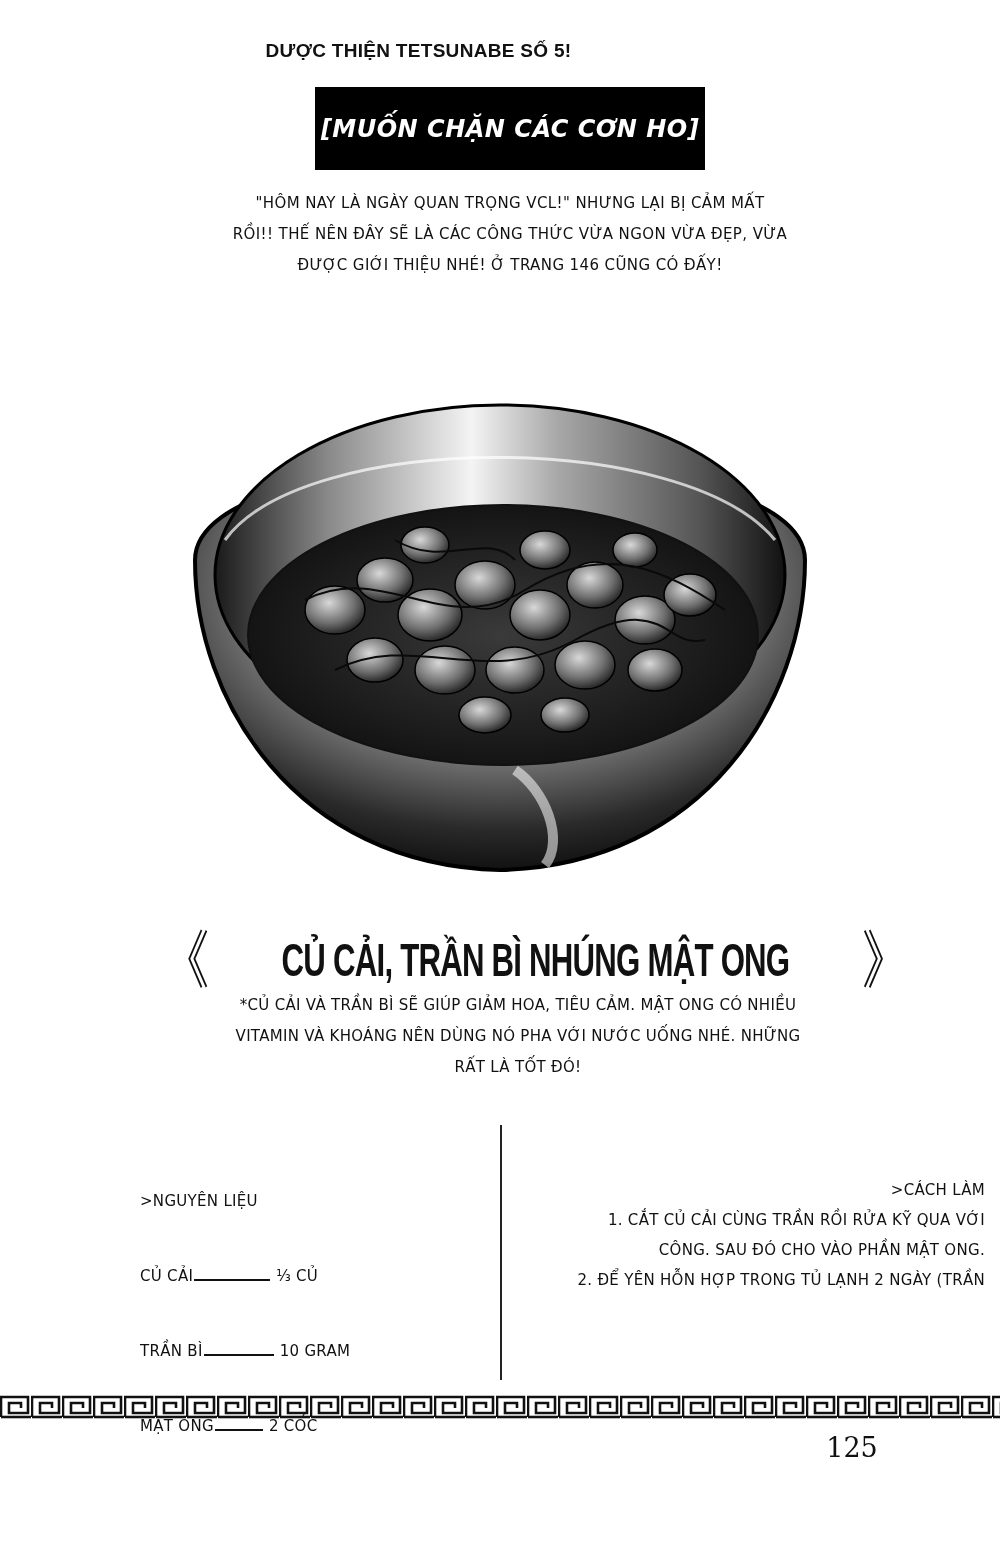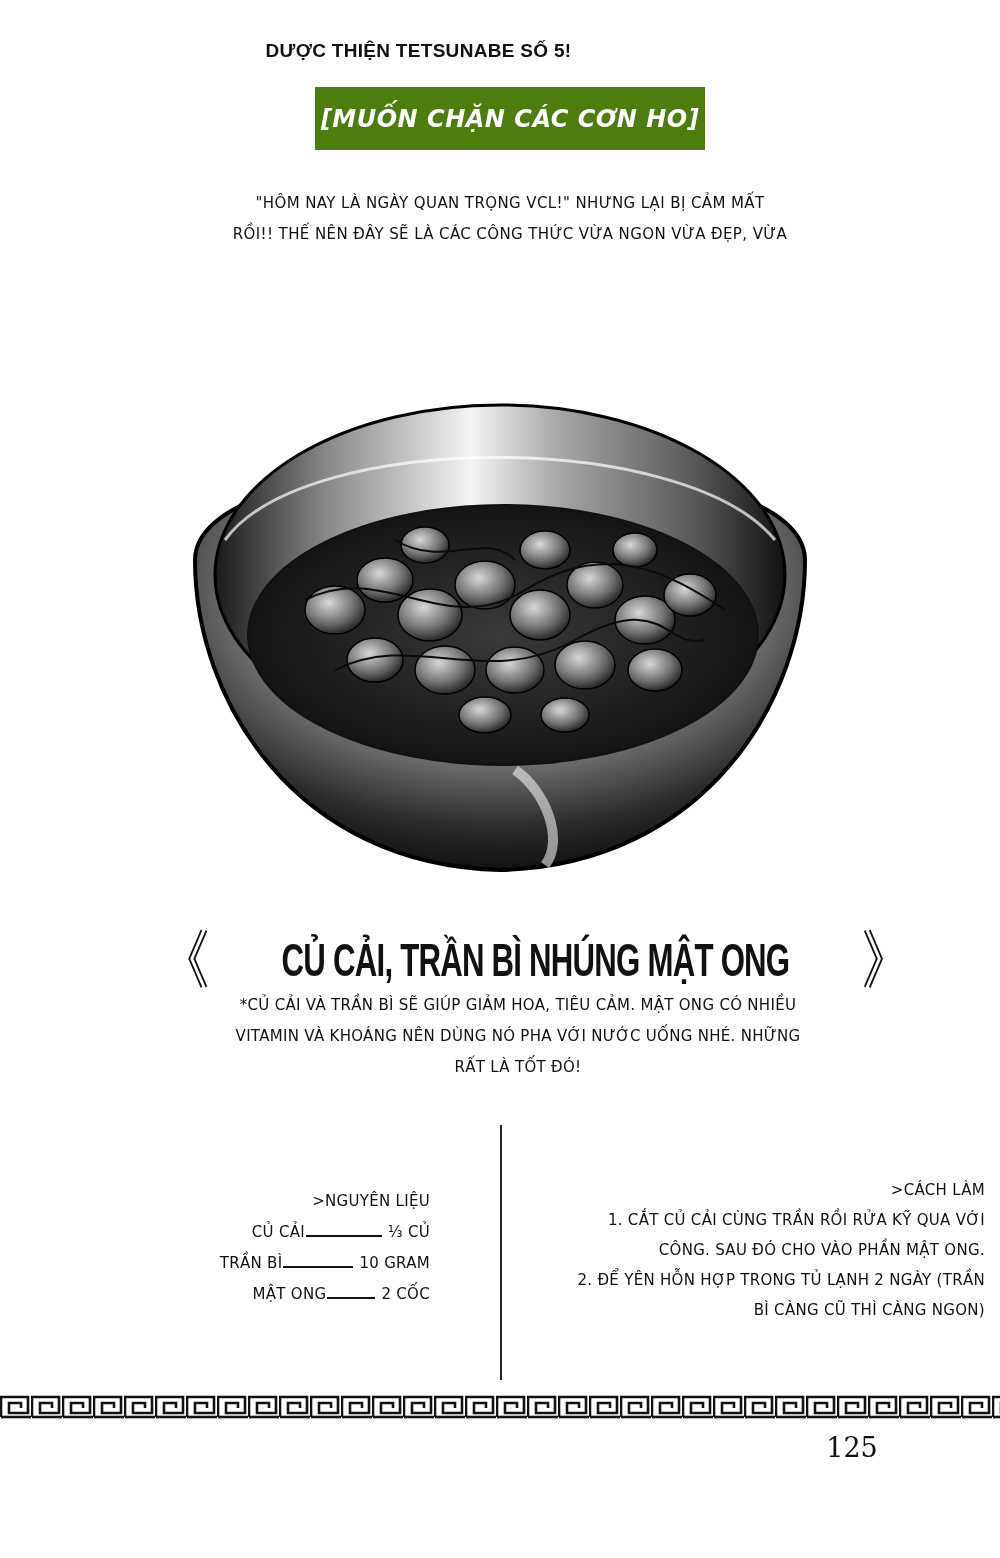--- a/index.html
+++ b/index.html
@@ -9,21 +9,21 @@
       font-family: "DejaVu Sans", sans-serif;
     }
     .abs { position: absolute; }
     .series-title {
       top: 40px; left: 0; width: 807px; text-align: center;
       font-family: "Liberation Sans", sans-serif; font-weight: bold;
       font-size: 19px; letter-spacing: 0.3px; color: #111;
       padding-left: 30px; box-sizing: border-box;
     }
     .banner {
-      top: 87px; left: 315px; width: 390px; height: 63px; background: #4d7c0f;
+      top: 87px; left: 315px; width: 390px; height: 83px; background: #000000;
       display: flex; align-items: center; justify-content: center;
     }
     .banner span {
       color: #fff; font-family: "DejaVu Sans", sans-serif; font-weight: bold;
       font-style: italic; font-size: 24px; letter-spacing: 0.5px;
     }
     .intro {
       top: 188px; left: 210px; width: 600px; text-align: center;
       font-family: "DejaVu Sans", sans-serif; font-size: 15px; line-height: 31px;
       letter-spacing: 0.4px; text-transform: uppercase;
@@ -42,24 +42,24 @@
       font-size: 40px; letter-spacing: -1px; transform: scaleX(0.78) scaleY(1.15);
       white-space: nowrap; color: #111;
     }
     .description {
       top: 990px; left: 193px; width: 650px; text-align: center;
       font-family: "DejaVu Sans", sans-serif; font-size: 15px; line-height: 31px;
       letter-spacing: 0.3px;
     }
     .divider { top: 1125px; left: 500px; width: 2px; height: 255px; background: #222; }
     .ingredients {
-      top: 1186px; left: 140px; width: 290px; text-align: right;
+      top: 1186px; left: 140px; width: 290px; text-align: left;
       font-size: 15px; line-height: 31px; letter-spacing: 0.3px;
     }
-    .ingredients .row { white-space: nowrap; }
+    .ingredients .row { white-space: nowrap; margin-top: 44px; }
     .ingredients .line { display: inline-block; border-bottom: 2px solid #111; height: 14px; vertical-align: baseline; margin: 0 6px 0 1px; }
     .method {
       top: 1175px; left: 505px; width: 480px; text-align: right;
       font-size: 15px; line-height: 30px; letter-spacing: 0.3px;
     }
     .border-key { top: 1395px; left: 0; width: 1000px; height: 24px; }
     .page-number {
       top: 1432px; left: 812px; width: 80px; text-align: center;
       font-family: "DejaVu Serif", serif; font-size: 27px; color: #111;
     }
@@ -69,20 +69,21 @@
 
 <div class="abs series-title">DƯỢC THIỆN TETSUNABE SỐ 5!</div>
 
 <div class="abs banner">
   <span>[MUỐN CHẶN CÁC CƠN HO]</span>
 </div>
 
 <div class="abs intro">
   <div>"HÔM NAY LÀ NGÀY QUAN TRỌNG VCL!" NHƯNG LẠI BỊ CẢM MẤT</div>
   <div>RỒI!! THẾ NÊN ĐÂY SẼ LÀ CÁC CÔNG THỨC VỪA NGON VỪA ĐẸP, VỪA</div>
+  <div>ĐƯỢC GIỚI THIỆU NHÉ! Ở TRANG 146 CŨNG CÓ ĐẤY!</div>
 </div>
 
 <svg class="abs illustration" viewBox="0 0 630 520" xmlns="http://www.w3.org/2000/svg">
   <defs>
     <radialGradient id="bowlOut" cx="50%" cy="30%" r="75%">
       <stop offset="0%" stop-color="#e8e8e8"></stop>
       <stop offset="45%" stop-color="#9a9a9a"></stop>
       <stop offset="80%" stop-color="#2a2a2a"></stop>
       <stop offset="100%" stop-color="#050505"></stop>
     </radialGradient>
@@ -168,21 +169,20 @@
   </div>
 </div>
 
 <div class="abs divider"></div>
 
 <div class="abs method">
   <div>&gt;CÁCH LÀM</div>
   <div>1. CẮT CỦ CẢI CÙNG TRẦN RỒI RỬA KỸ QUA VỚI</div>
   <div>CÔNG. SAU ĐÓ CHO VÀO PHẦN MẬT ONG.</div>
   <div>2. ĐỂ YÊN HỖN HỢP TRONG TỦ LẠNH 2 NGÀY (TRẦN</div>
-  <div>BÌ CÀNG CŨ THÌ CÀNG NGON)</div>
 </div>
 
 <svg class="abs border-key" viewBox="0 0 1000 24" preserveAspectRatio="none" xmlns="http://www.w3.org/2000/svg">
   <defs>
     <pattern id="key" x="0" y="0" width="31" height="24" patternUnits="userSpaceOnUse">
       <path d="M1 22 V2 H28 V18 H9 V8 H21 V13" fill="none" stroke="#111" stroke-width="2.6"></path>
       <path d="M1 22 H31" fill="none" stroke="#111" stroke-width="2.6"></path>
     </pattern>
   </defs>
   <rect x="0" y="0" width="1000" height="24" fill="url(#key)"></rect>

